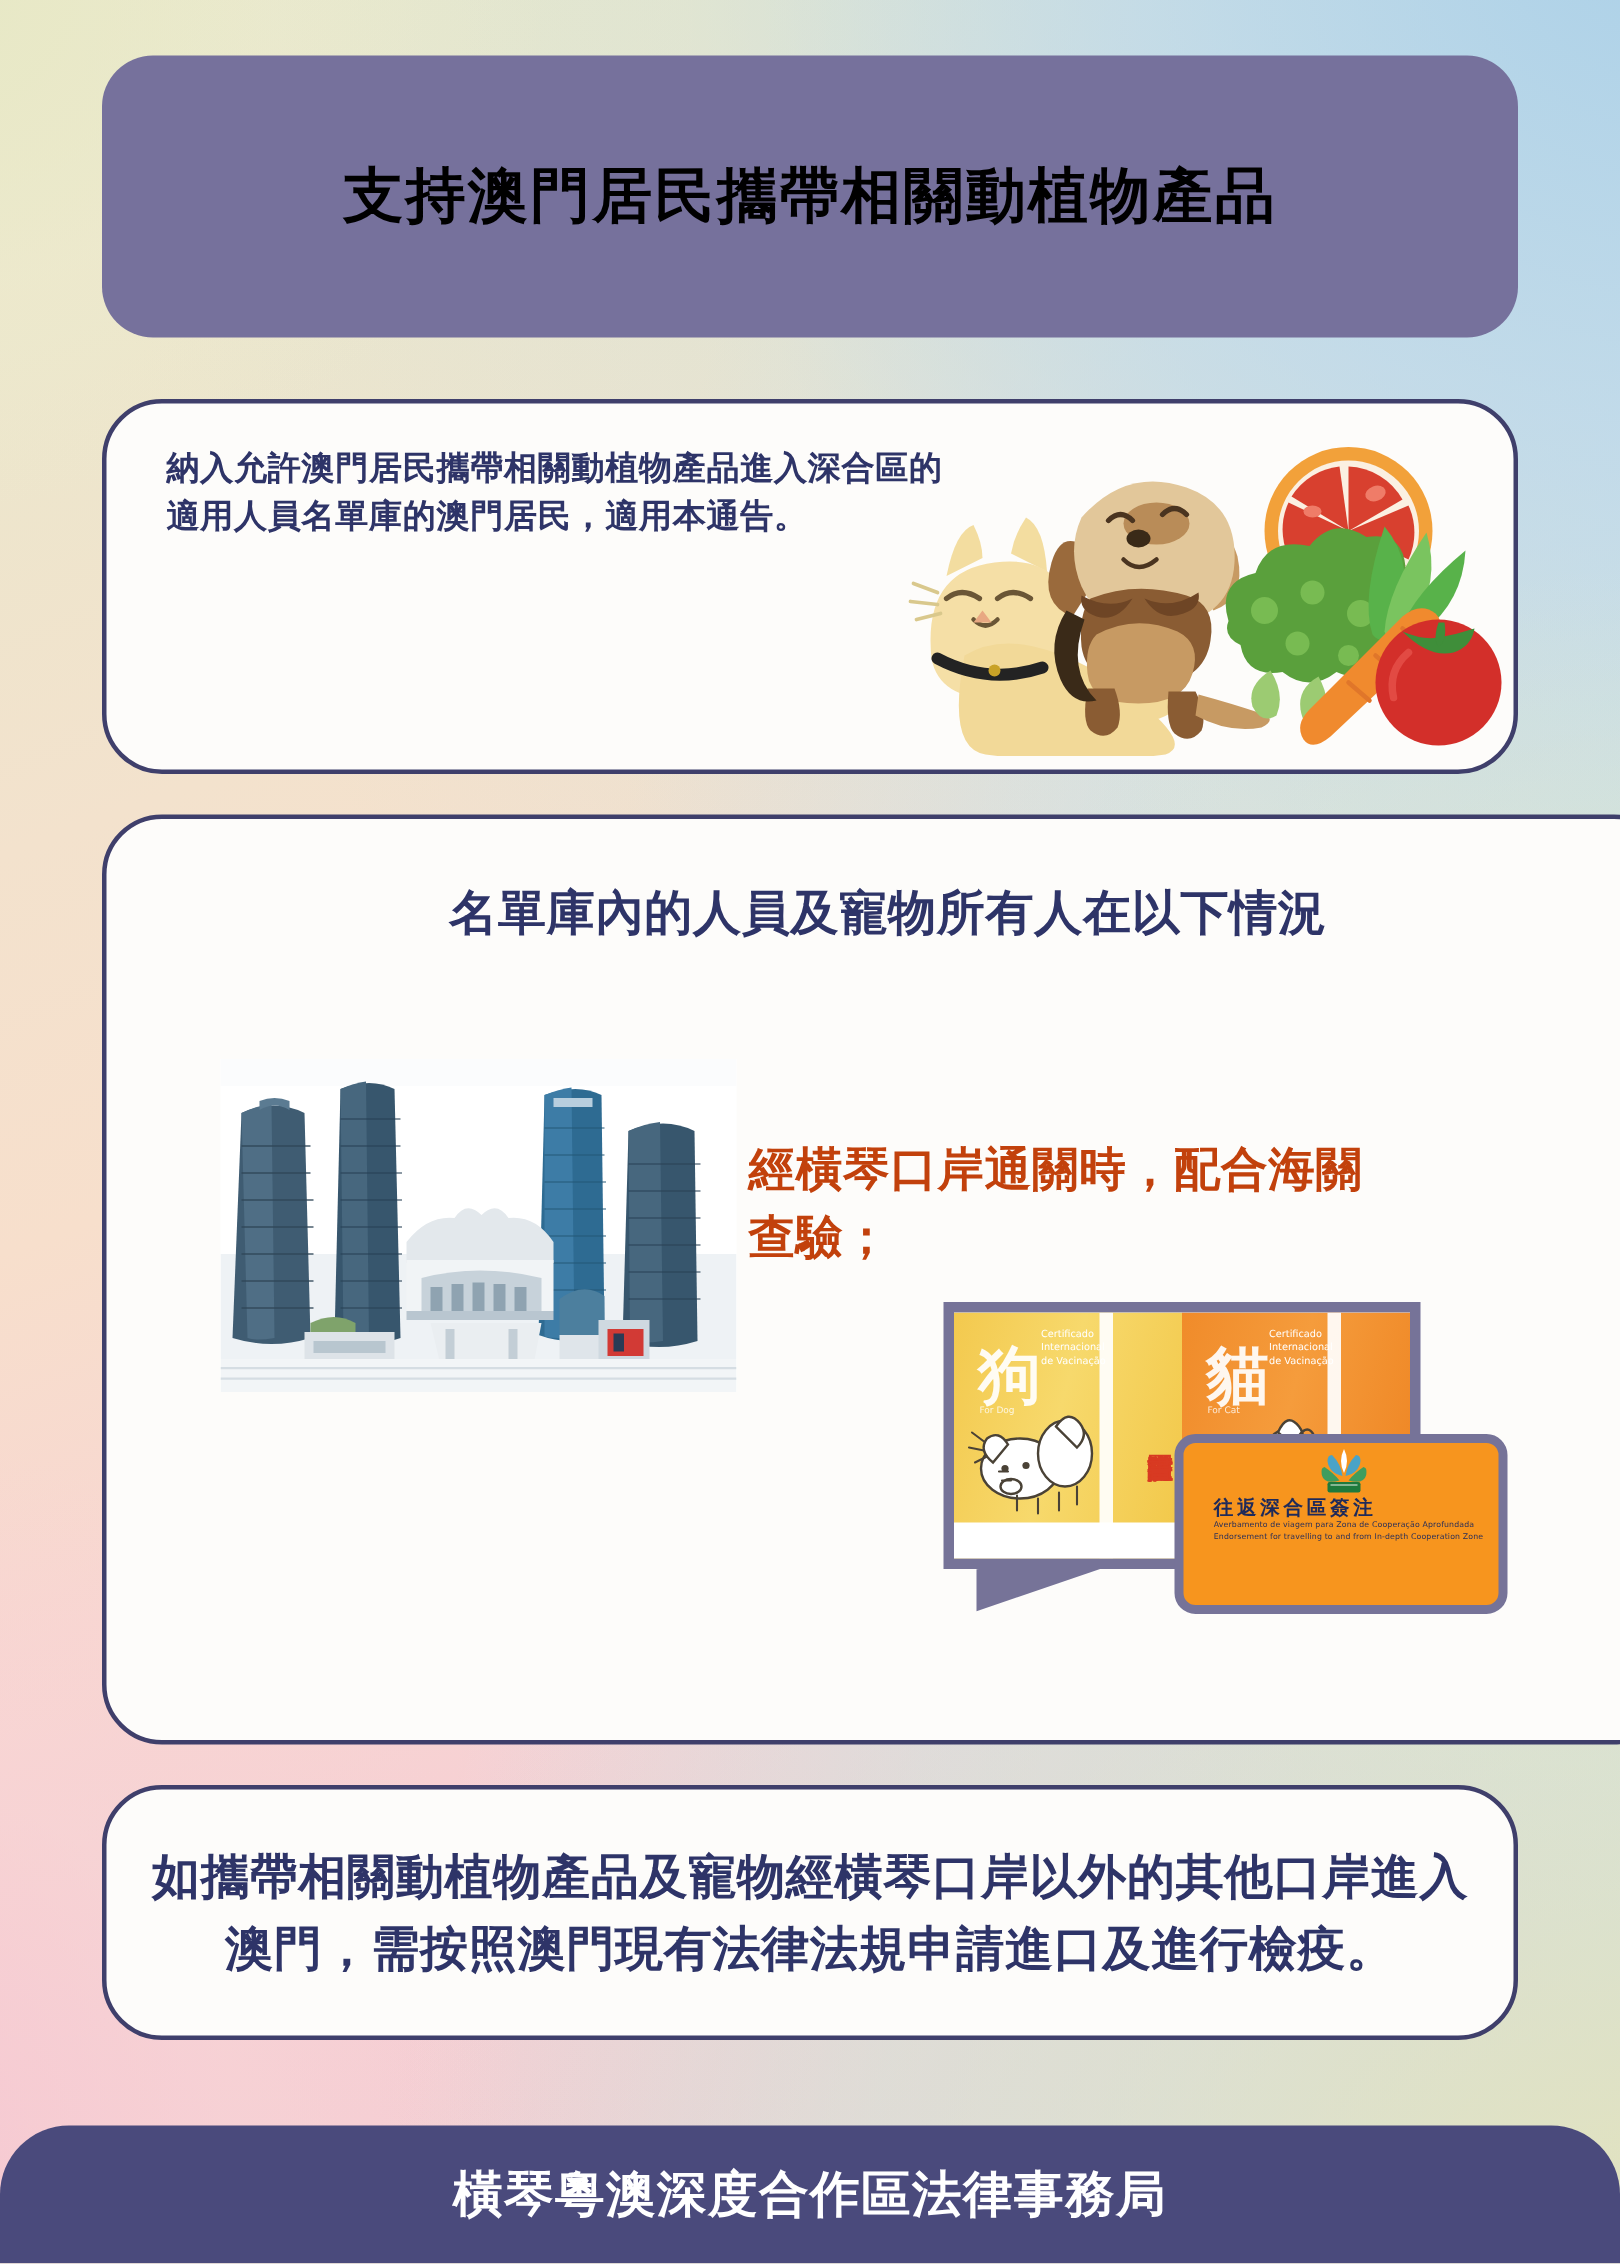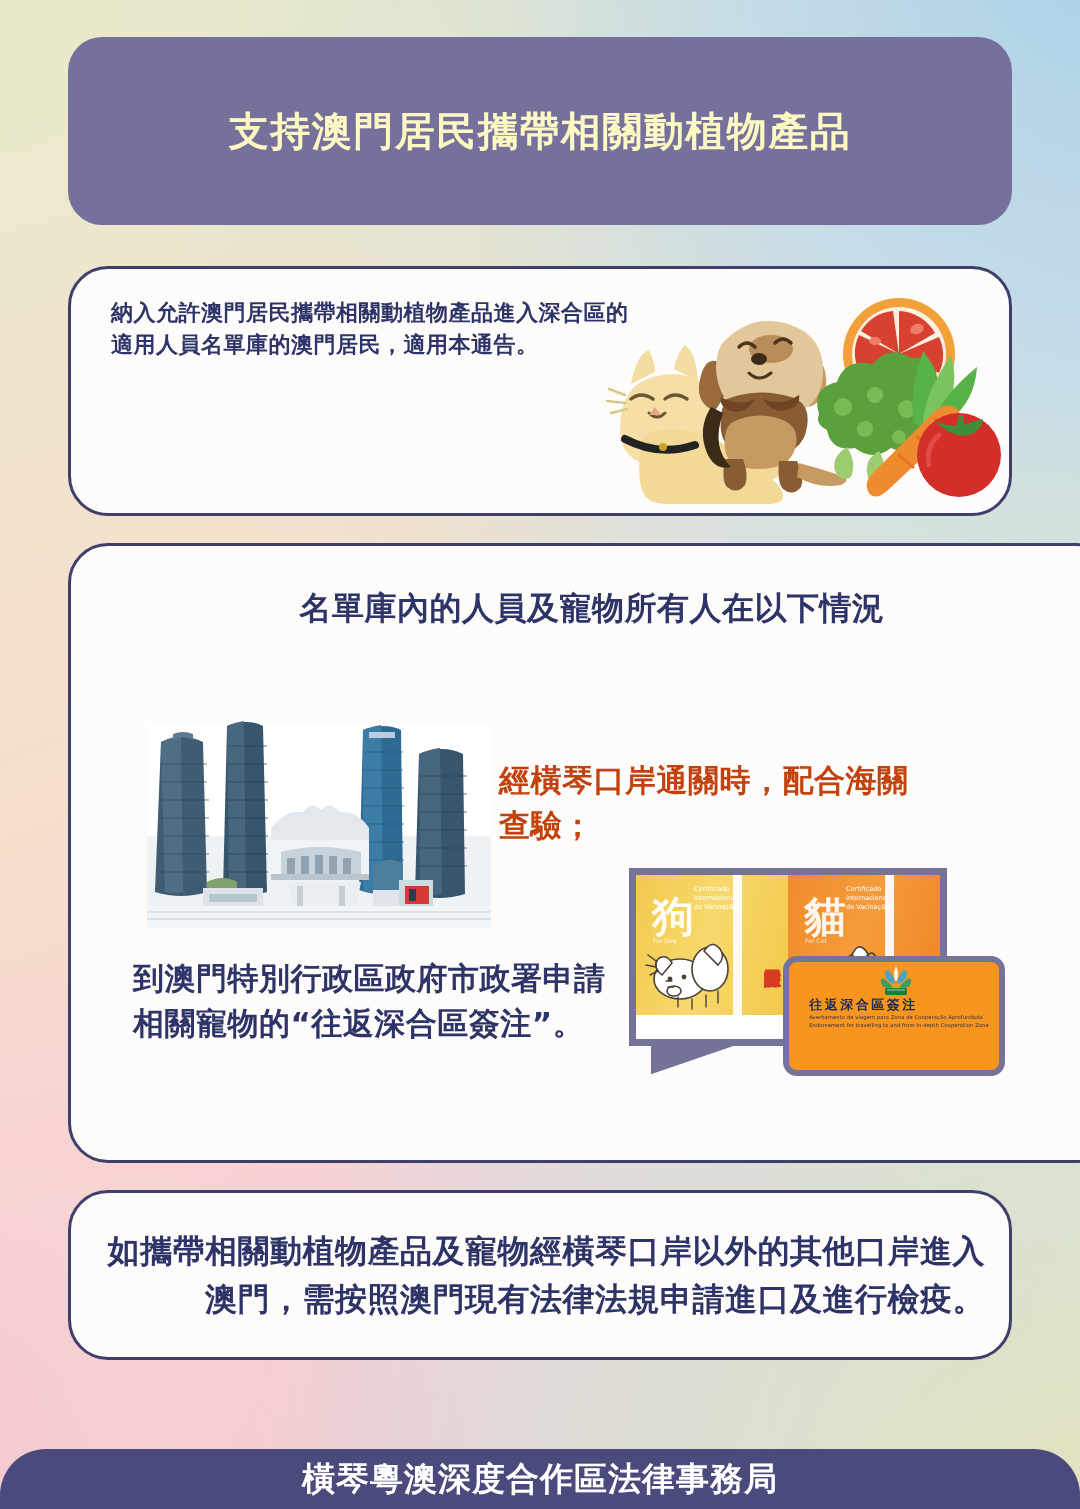--- a/index.html
+++ b/index.html
@@ -83,21 +83,21 @@
     background: #76719c;
     border-radius: 34px;
     display: flex;
     flex-direction: column;
     align-items: center;
     justify-content: center;
     box-sizing: border-box;
     padding: 0 30px;
   }
   .title-line {
-    color: #fef9c3;
+    color: #000000;
     font-size: 40px;
     font-weight: bold;
     letter-spacing: 1.5px;
     line-height: 1.45;
     white-space: nowrap;
     text-align: center;
   }
 
   
   .card {
@@ -341,33 +341,33 @@
     display: flex;
     align-items: center;
     justify-content: center;
   }
   #card3 .c3-text {
     color: #2e3468;
     font-size: 32px;
     font-weight: bold;
     line-height: 1.5;
     letter-spacing: 0.5px;
-    text-align: right;
+    text-align: center;
     width: 100%;
     padding: 0 24px;
     box-sizing: border-box;
   }
 
   
   .footer-bar {
     position: absolute;
     left: 0;
     bottom: 0;
     width: 1080px;
-    height: 60px;
+    height: 92px;
     background: #4a4a7c;
     border-top-left-radius: 46px;
     border-top-right-radius: 46px;
     display: flex;
     align-items: center;
     justify-content: center;
     overflow: hidden;
   }
   .footer-text {
     color: #ffffff;
@@ -555,21 +555,20 @@
         <path d="M60 176 q16 -8 30 0 l0 6 l-30 0z" fill="#7fa36b"></path>
       </g>
 
       <rect x="0" y="200" width="344" height="22" fill="#f2f5f7"></rect>
       <g stroke="#d5dde3" stroke-width="1.5">
         <path d="M0 206 h344 M0 213 h344"></path>
       </g>
     </svg>
 
     <div class="c2-item1">經橫琴口岸通關時，配合海關查驗；</div>
-    <div class="c2-item2">到澳門特別行政區政府市政署申請相關寵物的“往返深合區簽注”。</div>
 
     <div class="cert-bubble">
       <div class="bubble-tail"></div>
 
       <div class="cert-frame">
         <div class="cert-inner">
 
           <div class="cert cert-dog">
             <div class="cert-bigchar">狗</div>
             <div class="cert-sub">For Dog</div>

